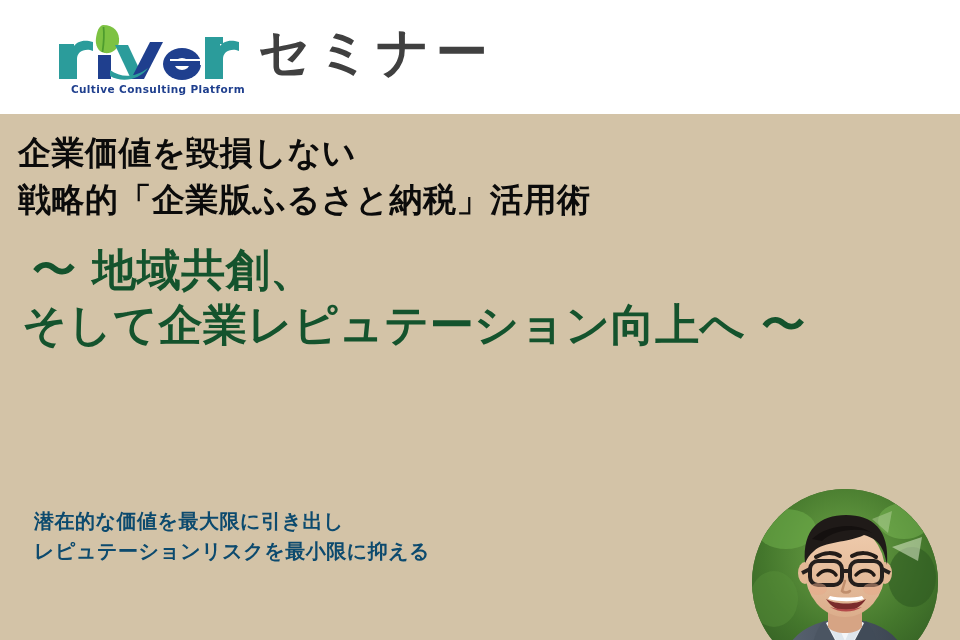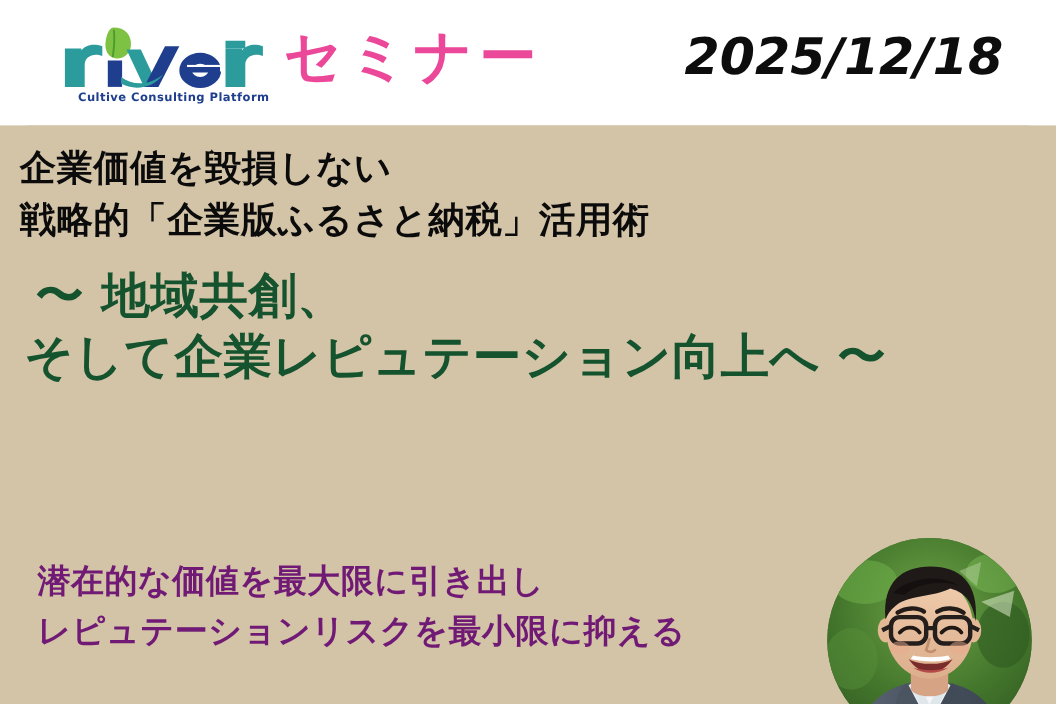--- a/index.html
+++ b/index.html
@@ -59,21 +59,21 @@
     white-space: nowrap;
   }
 
   
   #seminar-label {
     position: absolute;
     left: 258px;
     top: 26px;
     font-size: 52px;
     font-weight: bold;
-    color: #ec4899;
+    color: #404040;
     letter-spacing: 6px;
     line-height: 1;
     white-space: nowrap;
   }
 
   
   #date-label {
     position: absolute;
     right: 48px;
     top: 28px;
@@ -87,21 +87,20 @@
   }
 
   
   #body-area {
     position: absolute;
     left: 0;
     top: 114px;
     width: 960px;
     height: 526px;
     background: #d3c3a7;
-    border-radius: 27px;
   }
 
   #title-block {
     position: absolute;
     left: 18px;
     top: 16px;
     width: 700px;
   }
   #title-block .tline {
     font-size: 33px;
@@ -130,23 +129,23 @@
     padding-left: 10px;
   }
 
   #tagline-block {
     position: absolute;
     left: 34px;
     top: 392px;
     width: 680px;
   }
   #tagline-block .gline {
-    font-size: 30px;
-    font-weight: bold;
-    color: #701a75;
+    font-size: 20px;
+    font-weight: bold;
+    color: #0c4a6e;
     line-height: 1.52;
     letter-spacing: 0.5px;
     white-space: nowrap;
   }
 
   
   #portrait {
     position: absolute;
     left: 752px;
     top: 375px;
@@ -193,21 +192,20 @@
 
         <path d="M300 44 L300 114 L336 114 L336 74 C336 62 346 54 362 56 L368 58 L368 40
                  C348 34 336 40 330 48 L330 44 Z" fill="#2b9c9b"></path>
         <path d="M300 44 L336 44 L336 30 L300 30 Z" fill="#2b9c9b"></path>
       </svg>
       <div class="tagline">Cultive Consulting Platform</div>
     </div>
 
     <div id="seminar-label">セミナー</div>
 
-    <div id="date-label">2025/12/18</div>
   </div>
 
   <div id="body-area">
 
     <div id="title-block">
       <div class="tline">企業価値を毀損しない</div>
       <div class="tline">戦略的「企業版ふるさと納税」活用術</div>
     </div>
 
     <div id="subtitle-block">

